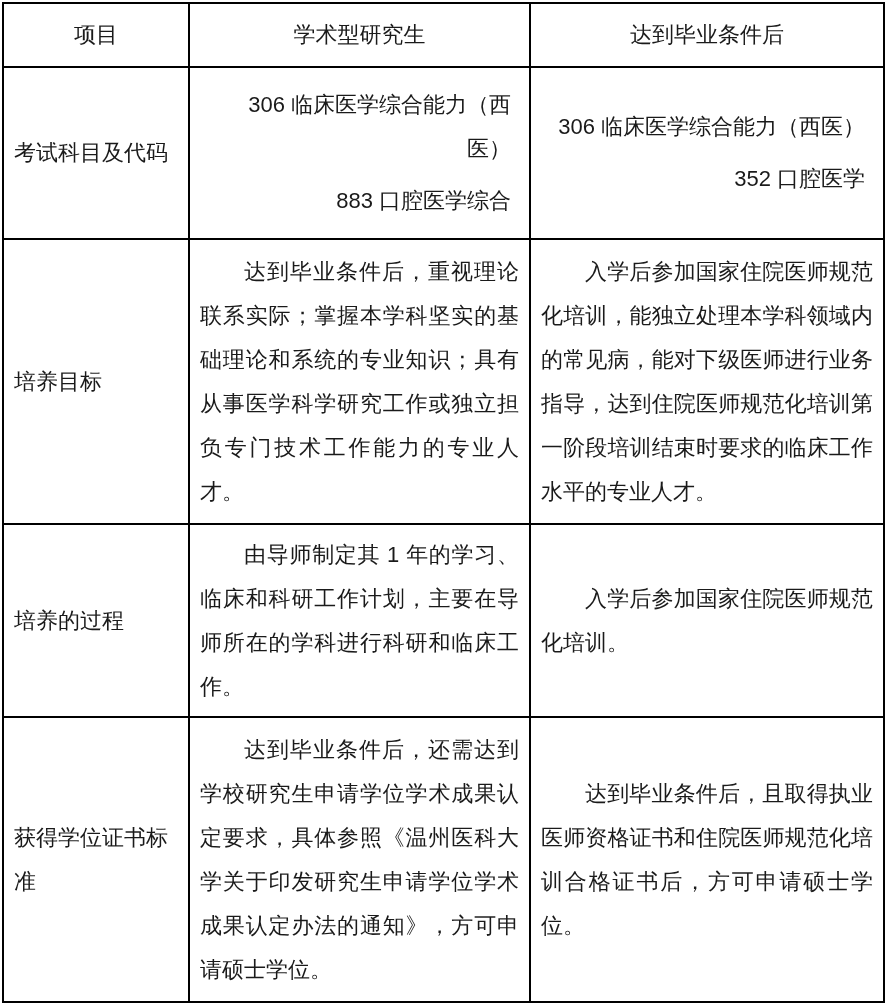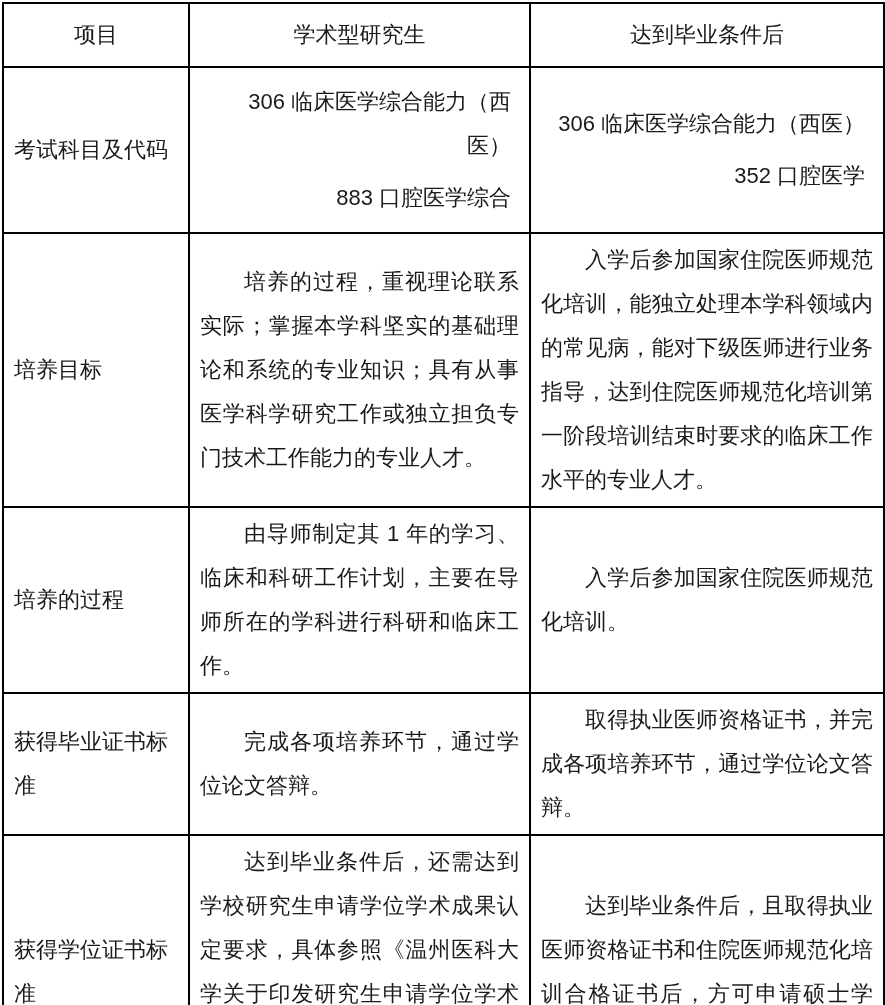--- a/index.html
+++ b/index.html
@@ -89,42 +89,33 @@
           <div class="line">883 口腔医学综合</div>
         </td>
         <td class="content-cell">
           <div class="line">306 临床医学综合能力（西医）</div>
           <div class="line">352 口腔医学</div>
         </td>
       </tr>
       <tr class="r-goal">
         <td class="label-cell">培养目标</td>
         <td class="content-cell">
-          <p class="para">培养的过程，重视理论联系实际；掌握本学科坚实的基础理论和系统的专业知识；具有从事医学科学研究工作或独立担负专门技术工作能力的专业人才。</p>
+          <p class="para">达到毕业条件后，重视理论联系实际；掌握本学科坚实的基础理论和系统的专业知识；具有从事医学科学研究工作或独立担负专门技术工作能力的专业人才。</p>
         </td>
         <td class="content-cell">
           <p class="para">入学后参加国家住院医师规范化培训，能独立处理本学科领域内的常见病，能对下级医师进行业务指导，达到住院医师规范化培训第一阶段培训结束时要求的临床工作水平的专业人才。</p>
         </td>
       </tr>
       <tr class="r-process">
         <td class="label-cell">培养的过程</td>
         <td class="content-cell">
           <p class="para">由导师制定其 1 年的学习、临床和科研工作计划，主要在导师所在的学科进行科研和临床工作。</p>
         </td>
         <td class="content-cell">
           <p class="para">入学后参加国家住院医师规范化培训。</p>
-        </td>
-      </tr>
-      <tr class="r-diploma">
-        <td class="label-cell">获得毕业证书标准</td>
-        <td class="content-cell">
-          <p class="para">完成各项培养环节，通过学位论文答辩。</p>
-        </td>
-        <td class="content-cell">
-          <p class="para">取得执业医师资格证书，并完成各项培养环节，通过学位论文答辩。</p>
         </td>
       </tr>
       <tr class="r-degree">
         <td class="label-cell">获得学位证书标准</td>
         <td class="content-cell">
           <p class="para">达到毕业条件后，还需达到学校研究生申请学位学术成果认定要求，具体参照《温州医科大学关于印发研究生申请学位学术成果认定办法的通知》，方可申请硕士学位。</p>
         </td>
         <td class="content-cell">
           <p class="para">达到毕业条件后，且取得执业医师资格证书和住院医师规范化培训合格证书后，方可申请硕士学位。</p>
         </td>

